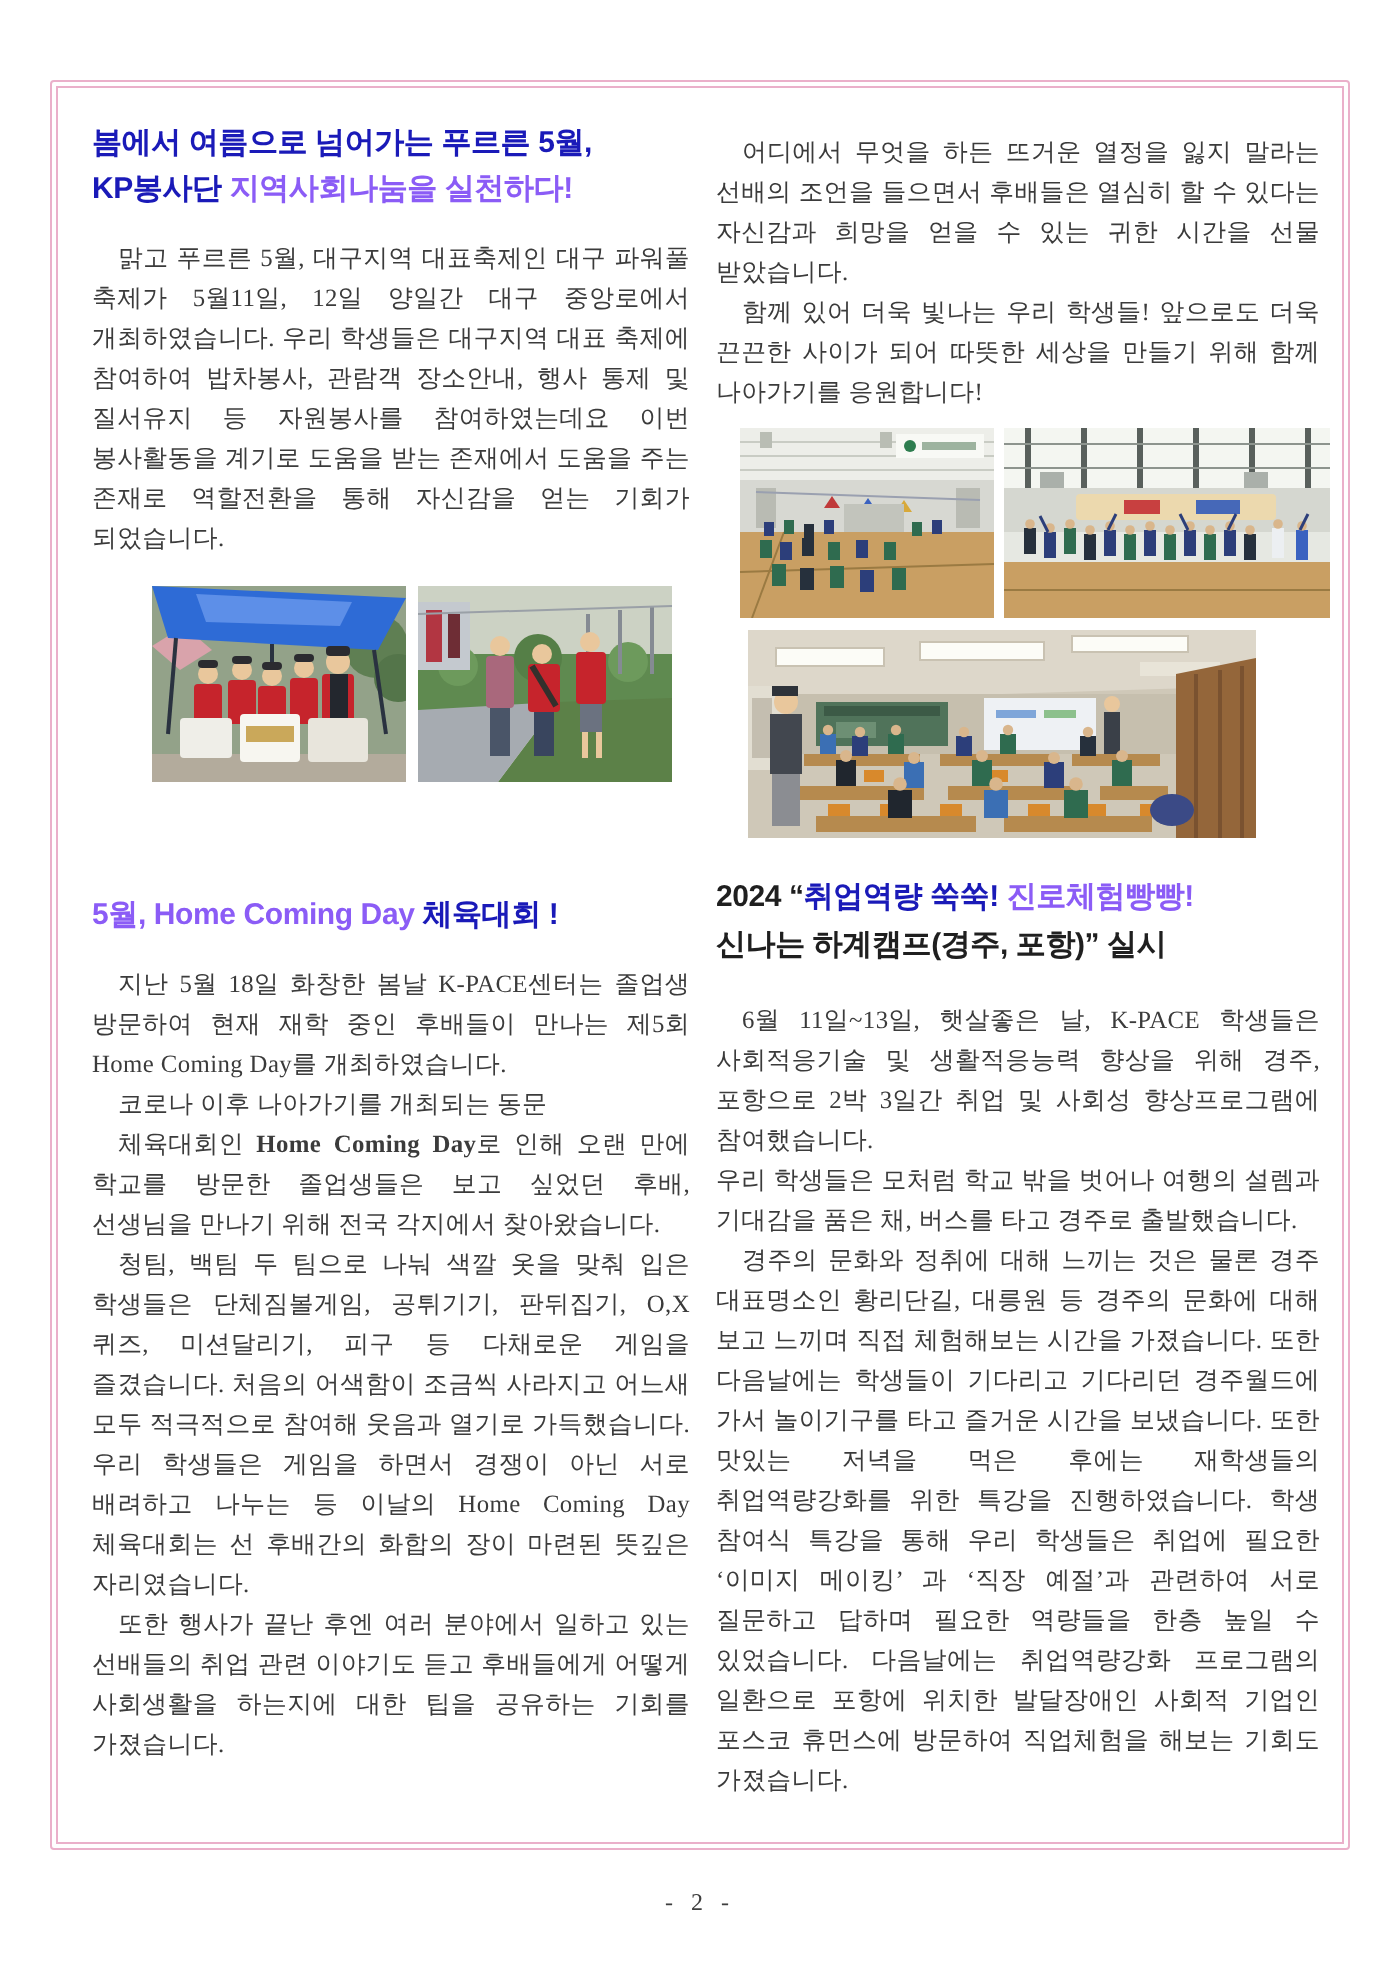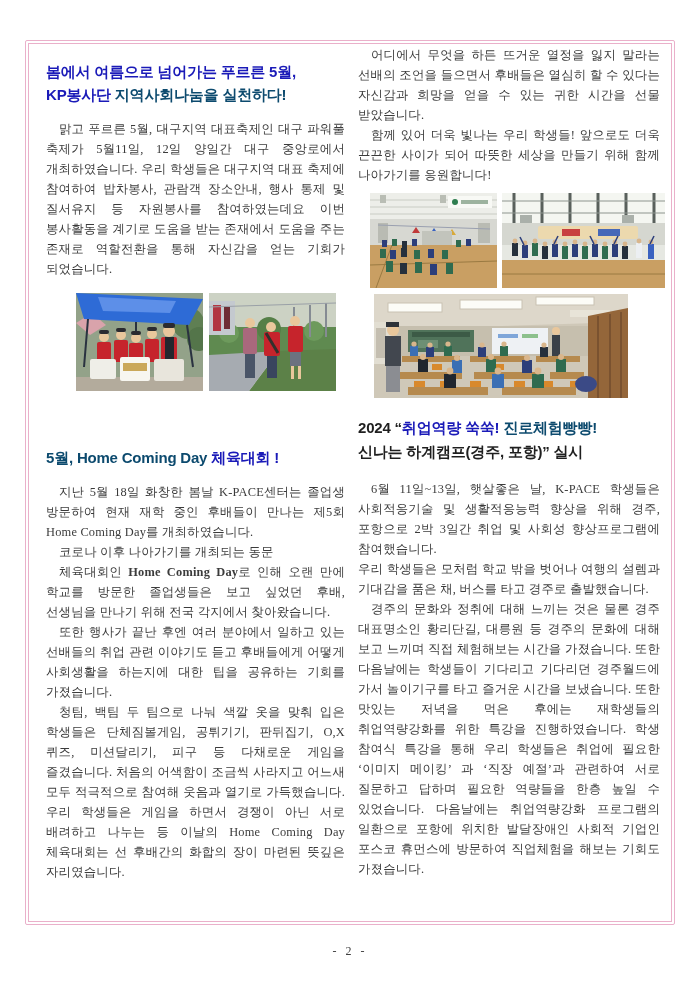--- a/index.html
+++ b/index.html
@@ -6,29 +6,29 @@
   .page{
     position:relative;width:700px;height:989px;background:#ffffff;overflow:hidden;
     font-family:"Liberation Serif","DejaVu Serif",serif;color:#3b3b3b;
   }
   .page-frame{
     position:absolute;left:25px;top:40px;width:642px;height:877px;
     border:4px double #eab0ca;border-radius:2px;pointer-events:none;
   }
   .col{position:absolute;}
   .col-left{left:46px;top:60px;width:299px;}
-  .col-right{left:358px;top:45px;width:302px;}
+  .col-right{left:358px;top:66px;width:302px;}
 
   .headline{
     font-family:"Liberation Sans","DejaVu Sans",sans-serif;
     font-weight:bold;font-size:15px;line-height:23px;
     margin:0 0 13px 0;letter-spacing:-0.2px;
   }
   .headline .blue{color:#1a1ab8;}
-  .headline .red{color:#0c4a6e;}
+  .headline .red{color:#8b5cf6;}
   .headline .black{color:#1f1f1f;}
 
   .body{
     font-size:12.4px;line-height:20px;text-align:justify;margin:0;
     word-break:keep-all;letter-spacing:0.2px;
   }
   .indent{text-indent:13px;}
   .bold{font-weight:bold;}
 
   .photo-row{display:flex;}
@@ -132,22 +132,22 @@
     <h2 class="headline article2-title">
       <br>
       <span class="red">5월, Home Coming Day </span><span class="blue">체육대회 !</span>
     </h2>
 
     <p class="body indent">지난 5월 18일 화창한 봄날 K-PACE센터는 졸업생 방문하여 현재 재학 중인 후배들이 만나는 제5회 Home Coming Day를 개최하였습니다.</p>
     <p class="body indent">코로나 이후 나아가기를 개최되는 동문</p>
     <p class="body indent">
       <span>체육대회인 </span><span class="bold">Home Coming Day</span><span>로 인해 오랜 만에 학교를 방문한 졸업생들은 보고 싶었던 후배, 선생님을 만나기 위해 전국 각지에서 찾아왔습니다.</span>
     </p>
+    <p class="body indent">청팀, 백팀 두 팀으로 나눠 색깔 옷을 맞춰 입은 학생들은 단체짐볼게임, 공튀기기, 판뒤집기, O,X 퀴즈, 미션달리기, 피구 등 다채로운 게임을 즐겼습니다. 처음의 어색함이 조금씩 사라지고 어느새 모두 적극적으로 참여해 웃음과 열기로 가득했습니다. 우리 학생들은 게임을 하면서 경쟁이 아닌 서로 배려하고 나누는 등 이날의 Home Coming Day 체육대회는 선 후배간의 화합의 장이 마련된 뜻깊은 자리였습니다.</p>
     <p class="body indent">또한 행사가 끝난 후엔 여러 분야에서 일하고 있는 선배들의 취업 관련 이야기도 듣고 후배들에게 어떻게 사회생활을 하는지에 대한 팁을 공유하는 기회를 가졌습니다.</p>
-    <p class="body indent">청팀, 백팀 두 팀으로 나눠 색깔 옷을 맞춰 입은 학생들은 단체짐볼게임, 공튀기기, 판뒤집기, O,X 퀴즈, 미션달리기, 피구 등 다채로운 게임을 즐겼습니다. 처음의 어색함이 조금씩 사라지고 어느새 모두 적극적으로 참여해 웃음과 열기로 가득했습니다. 우리 학생들은 게임을 하면서 경쟁이 아닌 서로 배려하고 나누는 등 이날의 Home Coming Day 체육대회는 선 후배간의 화합의 장이 마련된 뜻깊은 자리였습니다.</p>
   </div>
 
   <div class="col col-right">
 
     <p class="body indent">어디에서 무엇을 하든 뜨거운 열정을 잃지 말라는 선배의 조언을 들으면서 후배들은 열심히 할 수 있다는 자신감과 희망을 얻을 수 있는 귀한 시간을 선물 받았습니다.</p>
     <p class="body indent">함께 있어 더욱 빛나는 우리 학생들! 앞으로도 더욱 끈끈한 사이가 되어 따뜻한 세상을 만들기 위해 함께 나아가기를 응원합니다!</p>
 
     <div class="photo-row photos-right-top">
       <svg class="photo" width="127" height="95" viewBox="0 0 127 95" role="img" aria-label="Students seated in a gymnasium during the Home Coming Day event">
         <rect width="127" height="95" fill="#dfe0da"></rect>

